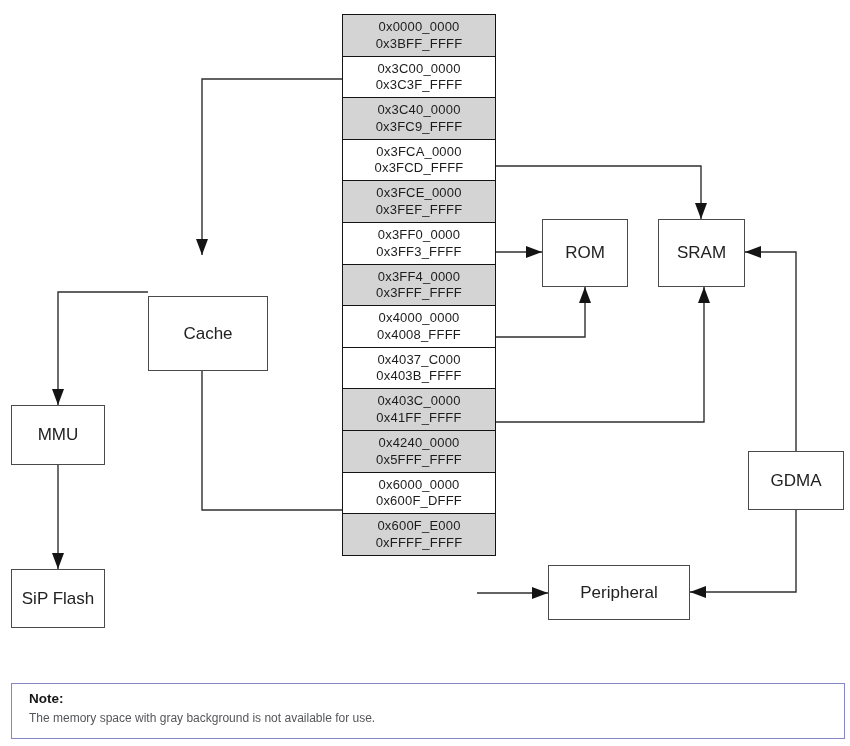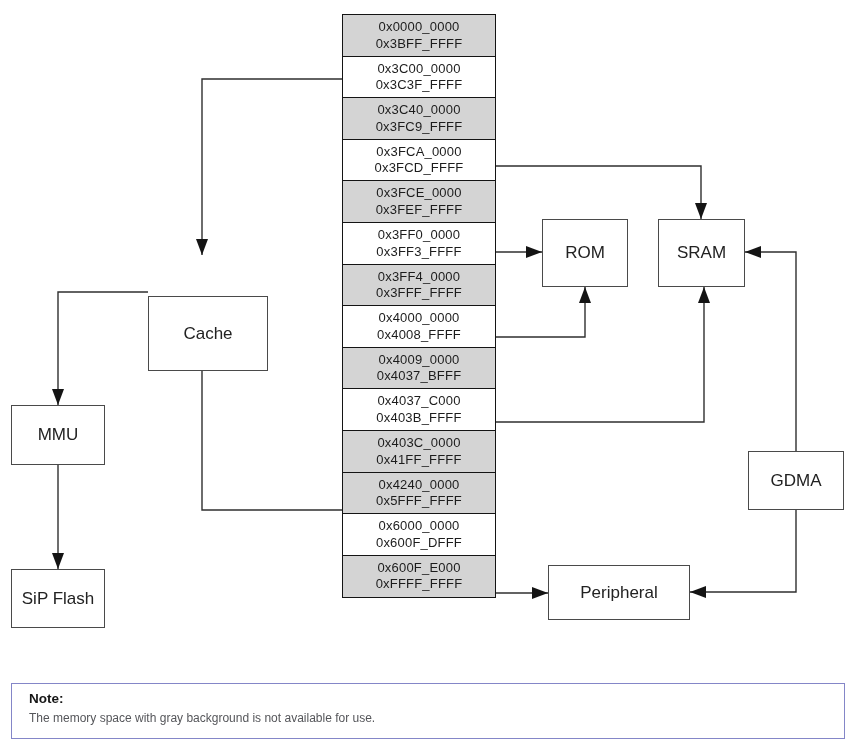--- a/index.html
+++ b/index.html
@@ -115,24 +115,20 @@
       <span>0x3FF3_FFFF</span>
     </div>
     <div class="mem-cell unavailable">
       <span>0x3FF4_0000</span>
       <span>0x3FFF_FFFF</span>
     </div>
     <div class="mem-cell">
       <span>0x4000_0000</span>
       <span>0x4008_FFFF</span>
     </div>
-    <div class="mem-cell unavailable">
-      <span>0x4009_0000</span>
-      <span>0x4037_BFFF</span>
-    </div>
     <div class="mem-cell">
       <span>0x4037_C000</span>
       <span>0x403B_FFFF</span>
     </div>
     <div class="mem-cell unavailable">
       <span>0x403C_0000</span>
       <span>0x41FF_FFFF</span>
     </div>
     <div class="mem-cell unavailable">
       <span>0x4240_0000</span>

